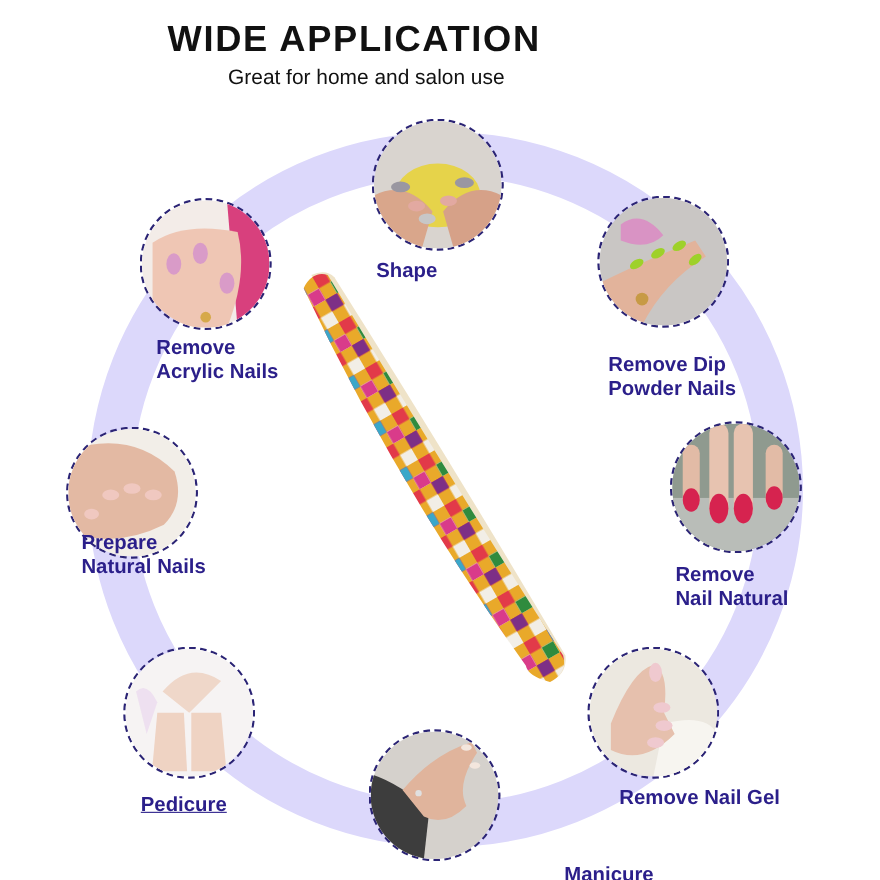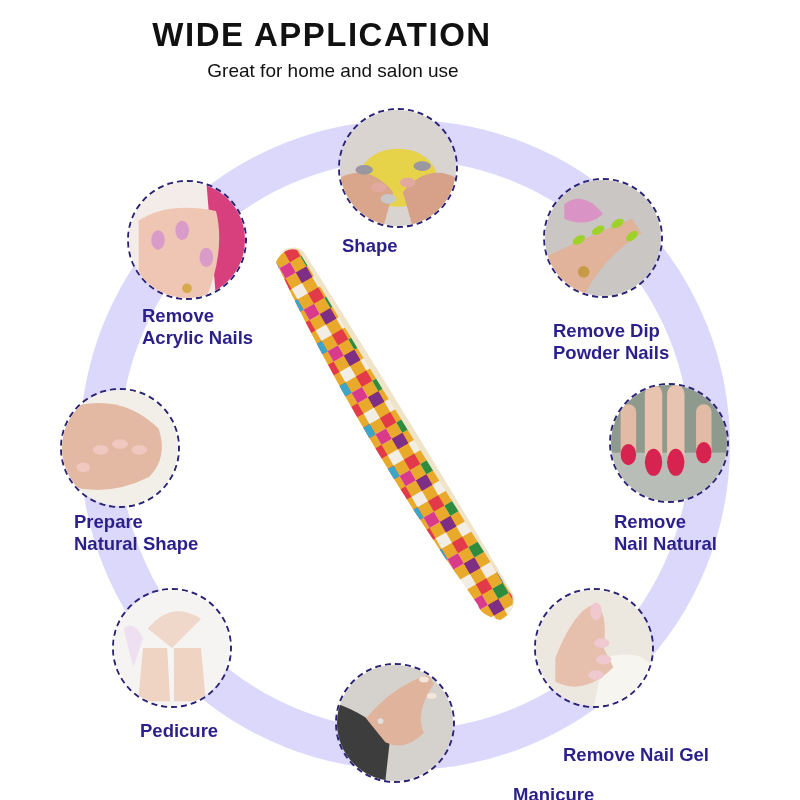--- a/index.html
+++ b/index.html
@@ -103,21 +103,21 @@
   <svg class="photo" viewBox="0 0 120 120">
     <rect width="120" height="120" fill="#ece8e0"></rect>
     <path d="M70 70 Q110 60 120 80 L120 120 L60 120Z" fill="#f7f5f0"></path>
     <path d="M20 70 Q40 20 60 15 Q75 20 70 60 L80 80 Q50 110 20 95Z" fill="#e6c0ad"></path>
     <ellipse cx="62" cy="22" rx="6" ry="9" fill="#efc9cf"></ellipse>
     <ellipse cx="68" cy="55" rx="8" ry="5" fill="#efc9cf"></ellipse>
     <ellipse cx="70" cy="72" rx="8" ry="5" fill="#efc9cf"></ellipse>
     <ellipse cx="62" cy="88" rx="8" ry="5" fill="#efc9cf"></ellipse>
   </svg>
 </div>
-<div class="label" style="left:563px;top:744px;">
+<div class="label" style="left:563px;top:714px;">
   <span>Remove Nail Gel</span>
 </div>
 
 <div class="bubble" style="left:335px;top:663px;">
   <svg class="photo" viewBox="0 0 120 120">
     <rect width="120" height="120" fill="#d5d1cc"></rect>
     <path d="M0 40 Q30 50 55 75 L50 120 L0 120Z" fill="#3d3d3d"></path>
     <path d="M30 55 Q60 20 95 10 L100 20 Q80 50 90 70 Q70 90 50 80Z" fill="#e0b49c"></path>
     <circle cx="45" cy="58" r="3" fill="#e0e0e0"></circle>
     <ellipse cx="90" cy="15" rx="5" ry="3" fill="#f3e6dd"></ellipse>
@@ -130,37 +130,37 @@
 
 <div class="bubble" style="left:112px;top:588px;">
   <svg class="photo" viewBox="0 0 120 120">
     <rect width="120" height="120" fill="#f6f3f3"></rect>
     <path d="M10 40 Q20 30 30 50 L20 80Z" fill="#eee0f0"></path>
     <path d="M35 40 Q60 10 90 30 Q70 50 60 60Z" fill="#efd7c9"></path>
     <path d="M30 60 L55 60 L58 115 L25 115Z" fill="#efd3c3"></path>
     <path d="M62 60 L90 60 L95 115 L62 115Z" fill="#efd3c3"></path>
   </svg>
 </div>
-<div class="label" style="left:140px;top:720px;">
+<div class="label" style="left:128px;top:720px;text-decoration:underline;">
   <span>Pedicure</span>
 </div>
 
 <div class="bubble" style="left:60px;top:388px;">
   <svg class="photo" viewBox="0 0 120 120">
     <rect width="120" height="120" fill="#f2eee8"></rect>
     <path d="M0 20 Q60 0 100 40 Q110 70 90 90 Q50 110 10 100 L0 80Z" fill="#e3b9a3"></path>
     <ellipse cx="40" cy="62" rx="8" ry="5" fill="#f0c8c0"></ellipse>
     <ellipse cx="60" cy="56" rx="8" ry="5" fill="#f0c8c0"></ellipse>
     <ellipse cx="80" cy="62" rx="8" ry="5" fill="#f0c8c0"></ellipse>
     <ellipse cx="22" cy="80" rx="7" ry="5" fill="#f0c8c0"></ellipse>
   </svg>
 </div>
-<div class="label" style="left:74px;top:511px;">
+<div class="label" style="left:74px;top:482px;">
   <span>Prepare</span>
-  <span>Natural Shape</span>
+  <span>Natural Nails</span>
 </div>
 
 <div class="bubble" style="left:127px;top:180px;">
   <svg class="photo" viewBox="0 0 120 120">
     <rect width="120" height="120" fill="#f3ece8"></rect>
     <path d="M80 0 L120 0 L120 120 L90 120Z" fill="#d8407d"></path>
     <path d="M10 120 L10 40 Q40 20 90 30 Q100 70 80 120Z" fill="#efc6b4"></path>
     <ellipse cx="30" cy="60" rx="7" ry="10" fill="#d99bc8"></ellipse>
     <ellipse cx="55" cy="50" rx="7" ry="10" fill="#d99bc8"></ellipse>
     <ellipse cx="80" cy="78" rx="7" ry="10" fill="#d99bc8"></ellipse>

